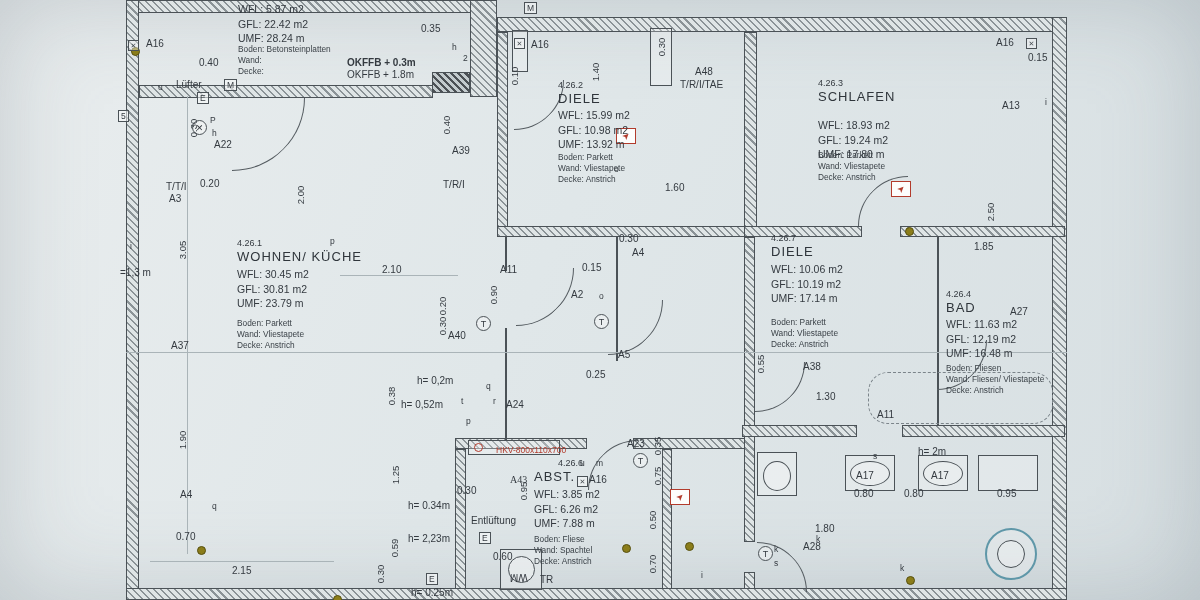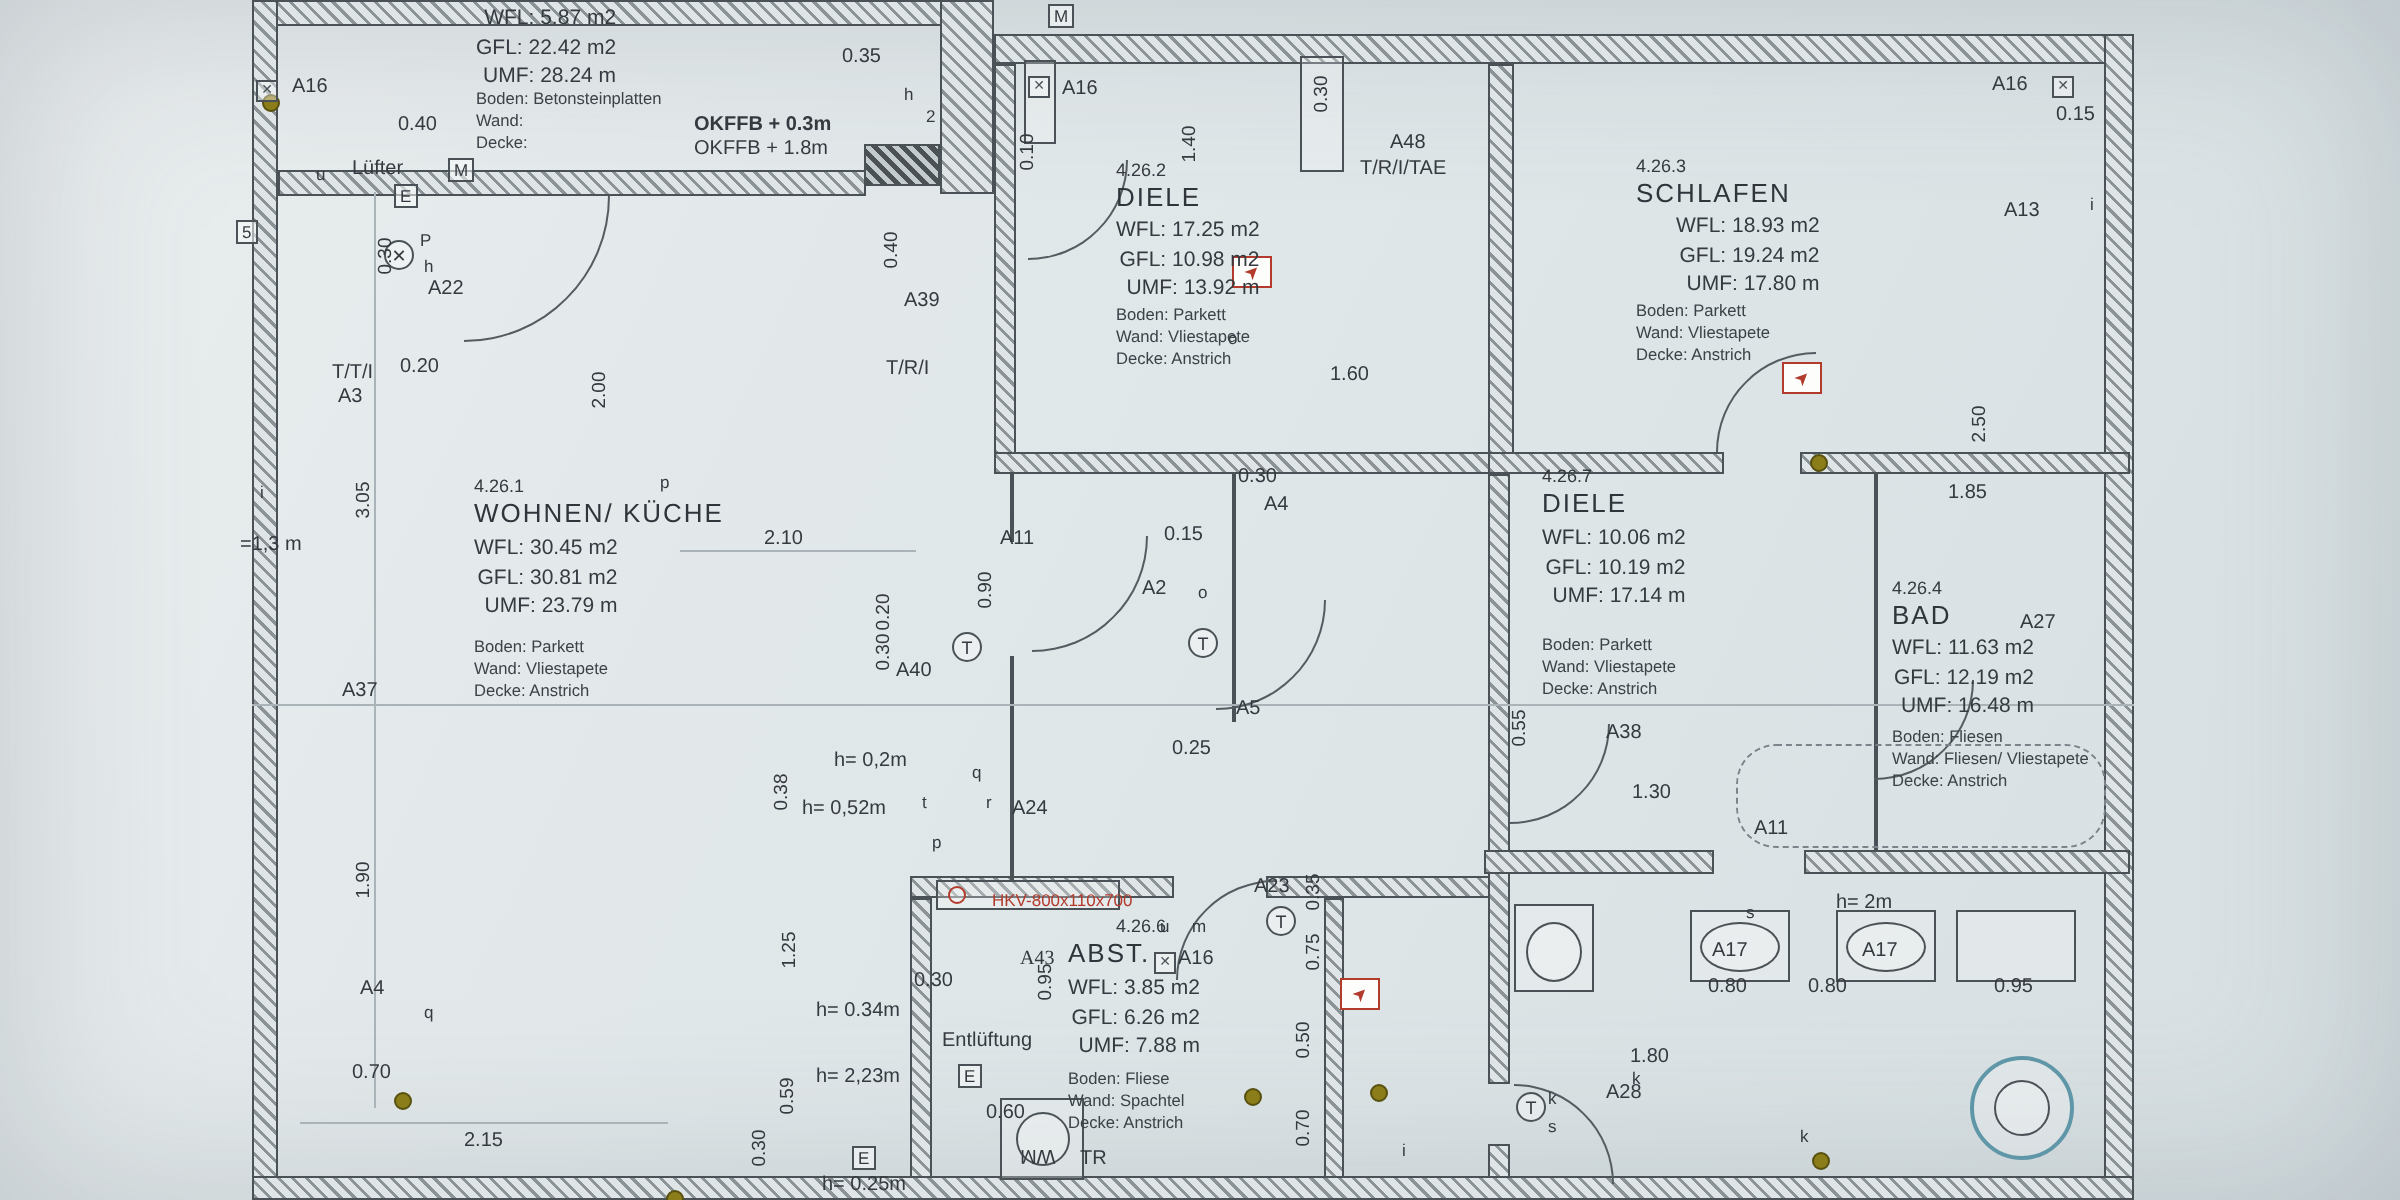--- a/index.html
+++ b/index.html
@@ -31,21 +31,21 @@
     font-size:7px;line-height:10px;text-align:center;box-sizing:border-box;color:#4b5257;}
   .fx{position:absolute;box-sizing:border-box;border:1.2px solid #4b5257;background:rgba(250,252,252,.25);}
   .fx.ellipse,.fx.circle{border-radius:50%;}
   .fx.red{border-color:#b23b2c;}
   .fx.teal{border-color:#5f97a8;border-width:2px;}
   .fx.cloud{border:1px dashed #7b848a;border-radius:20px;background:transparent;}
   .room{position:absolute;}
   .room>div,.room>span{position:absolute;white-space:nowrap;}
   .room-num{font-size:9px;top:0;left:0;}
   .room-name{font-size:13px;letter-spacing:1px;color:#2f353b;}
-  .room-stats .stat{font-size:10.5px;line-height:14.5px;white-space:nowrap;text-align:right;}
+  .room-stats .stat{font-size:10.5px;line-height:14.5px;white-space:nowrap;}
   .room-fin .fin{font-size:8.3px;line-height:11px;white-space:nowrap;color:#3b4248;}
 </style>
 </head>
 <body>
 
 <div id="plan">
     <div class="wall" style="left: 126px; top: 0px; width: 346px; height: 13px;"></div>
     <div class="wall" style="left: 126px; top: 0px; width: 13px; height: 600px;"></div>
     <div class="wall" style="left: 470px; top: 0px; width: 27px; height: 97px;"></div>
     <div class="wall" style="left: 497px; top: 17px; width: 568px; height: 15px;"></div>
@@ -239,34 +239,34 @@
       <div class="room-fin" style="top: 42px;">
         <div class="fin">Boden: Betonsteinplatten</div>
         <div class="fin">Wand:</div>
         <div class="fin">Decke:</div>
       </div>
     </div>
     <div class="room" style="left: 558px; top: 80px;">
       <div class="room-num" style="left: 0px;">4.26.2</div>
       <div class="room-name" style="top: 11px;">DIELE</div>
       <div class="room-stats" style="top: 28px;">
-        <div class="stat">WFL: 17.25 m2</div>
+        <div class="stat">WFL: 15.99 m2</div>
         <div class="stat">GFL: 10.98 m2</div>
         <div class="stat">UMF: 13.92 m</div>
       </div>
       <div class="room-fin" style="top: 72px;">
         <div class="fin">Boden: Parkett</div>
         <div class="fin">Wand: Vliestapete</div>
         <div class="fin">Decke: Anstrich</div>
       </div>
     </div>
     <div class="room" style="left: 818px; top: 78px;">
       <div class="room-num" style="left: 0px;">4.26.3</div>
       <div class="room-name" style="top: 11px;">SCHLAFEN</div>
-      <div class="room-stats" style="top: 28px; margin-left: 20px;">
+      <div class="room-stats" style="top: 40px;">
         <div class="stat">WFL: 18.93 m2</div>
         <div class="stat">GFL: 19.24 m2</div>
         <div class="stat">UMF: 17.80 m</div>
       </div>
       <div class="room-fin" style="top: 72px;">
         <div class="fin">Boden: Parkett</div>
         <div class="fin">Wand: Vliestapete</div>
         <div class="fin">Decke: Anstrich</div>
       </div>
     </div>

